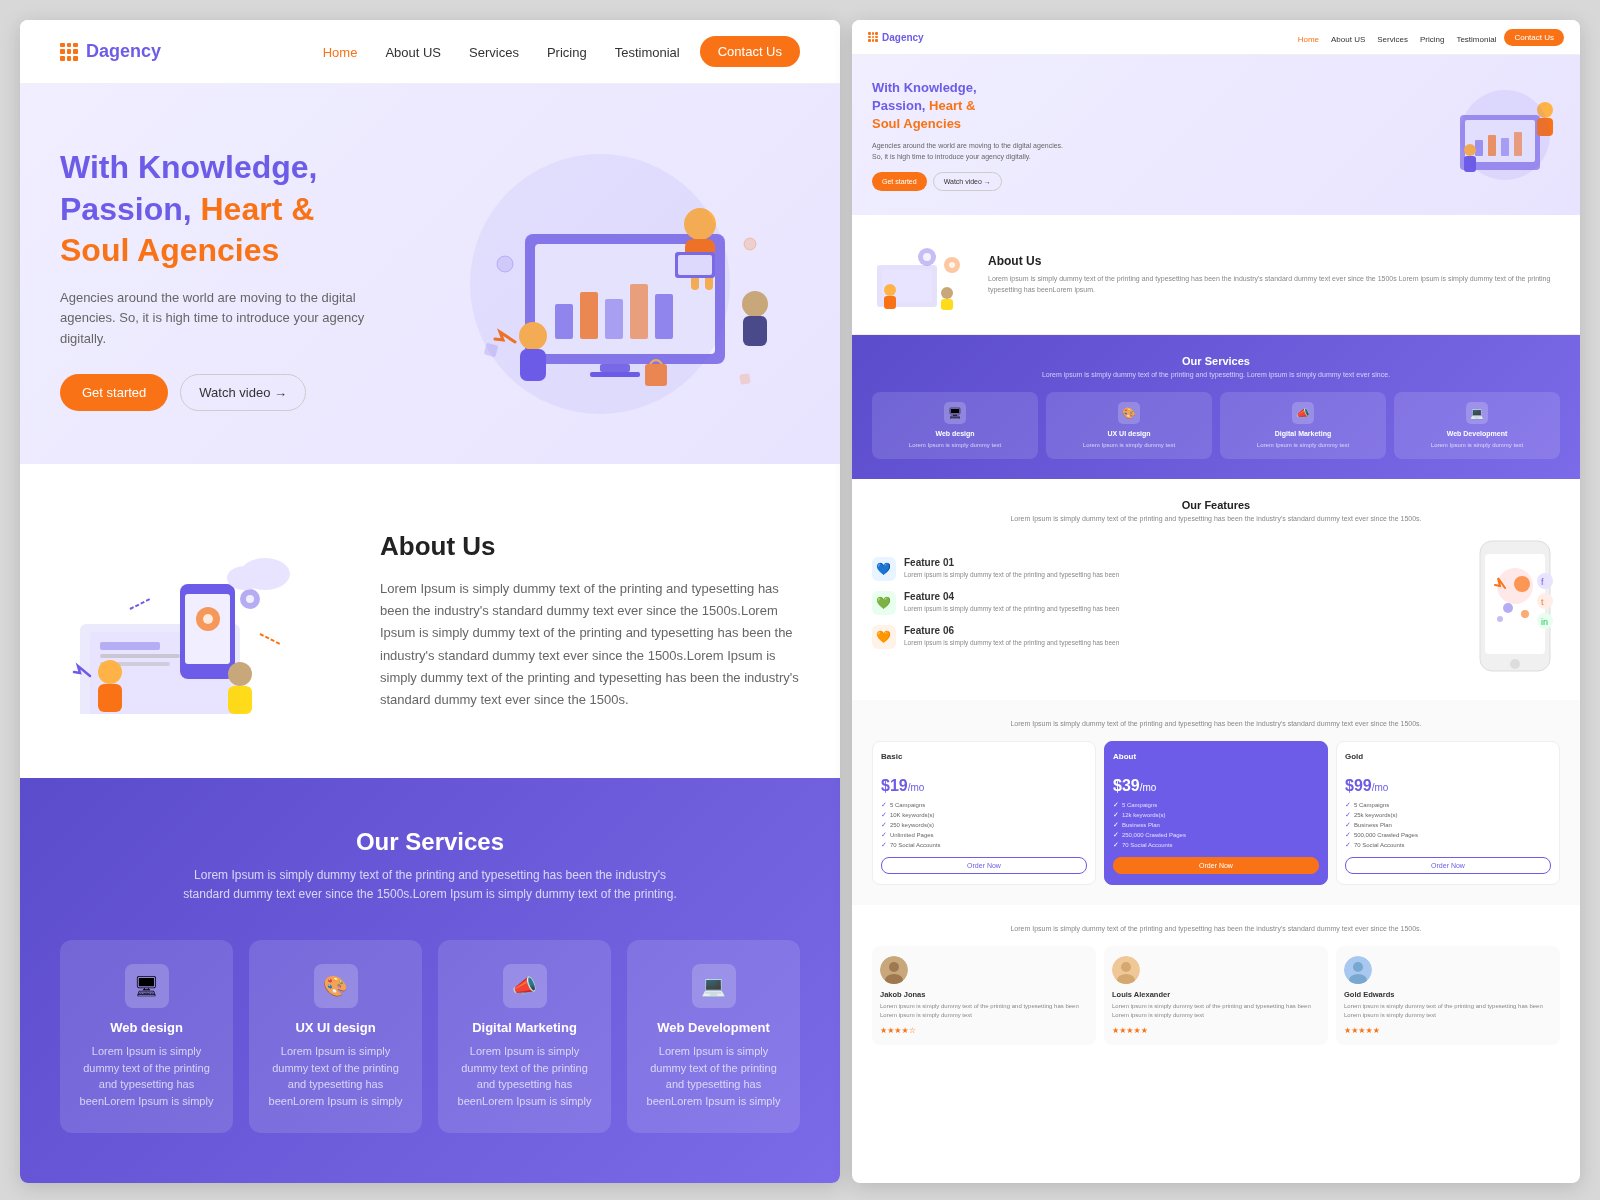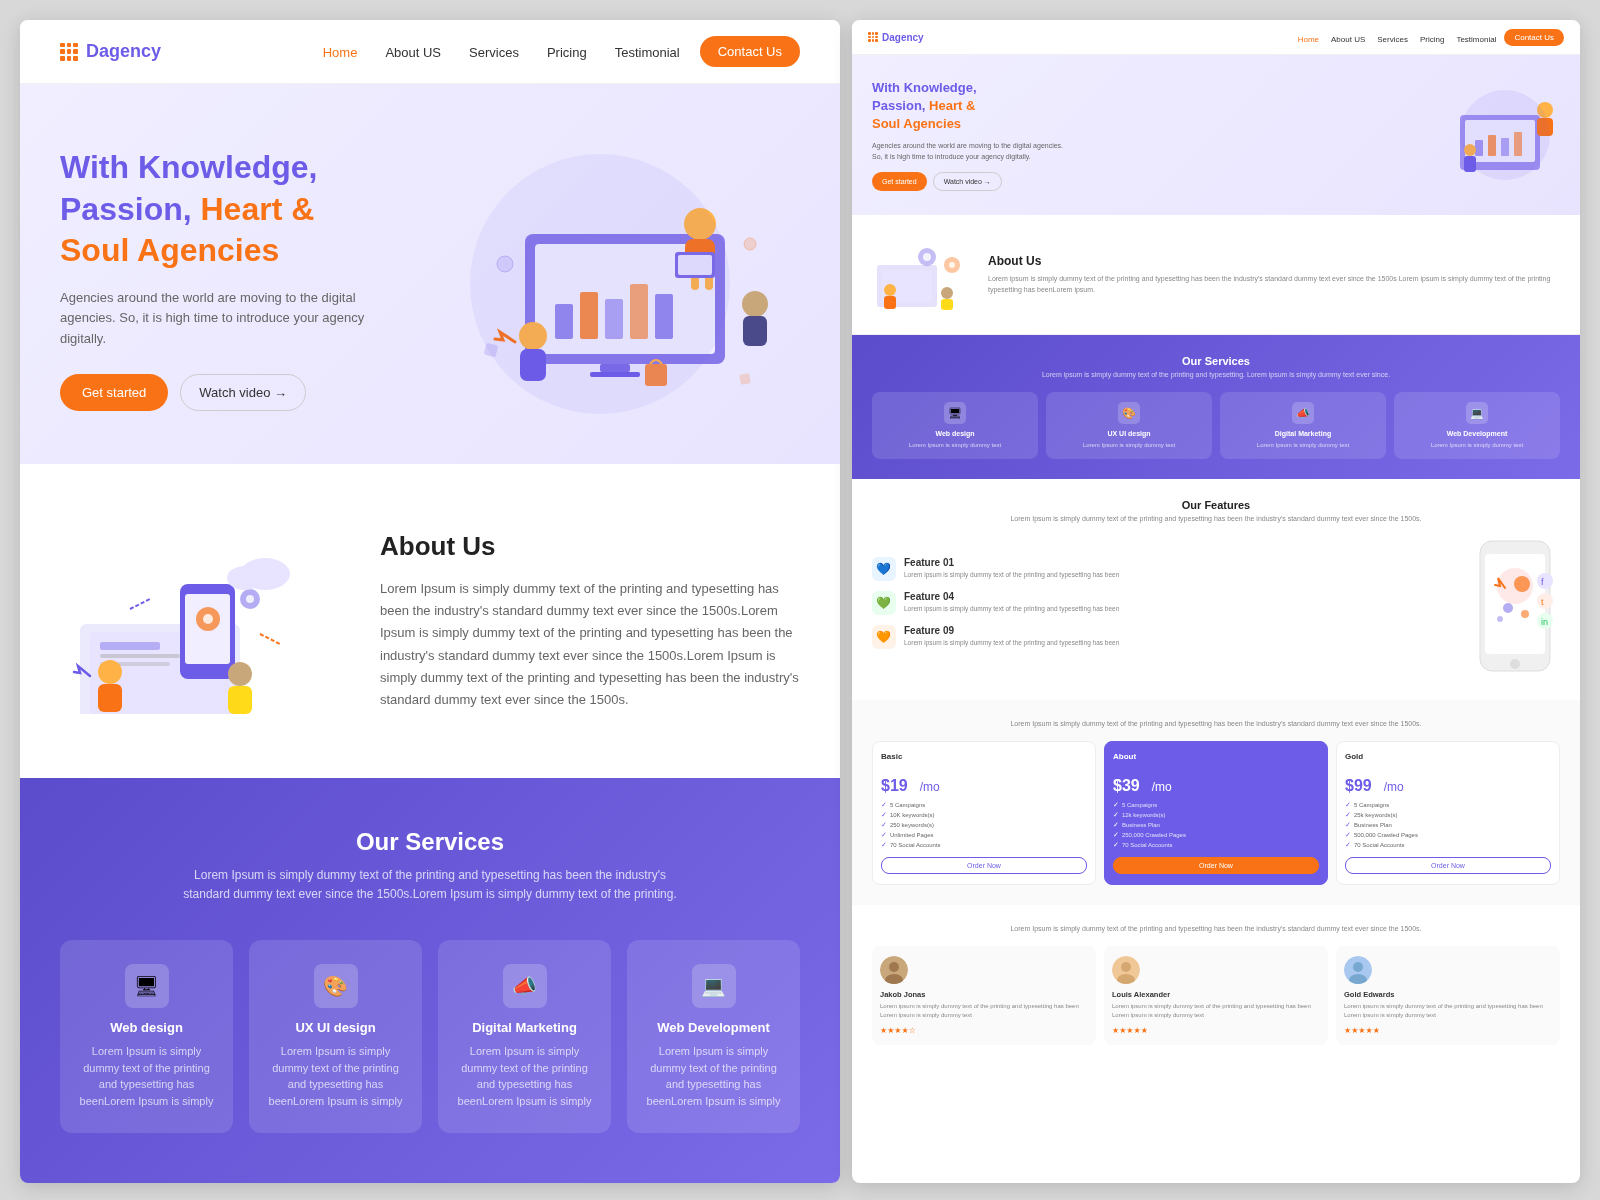--- a/index.html
+++ b/index.html
@@ -523,23 +523,22 @@
     }
     .r-price-card.featured h3 { color: #fff; }
     .r-price-amount {
       font-size: 16px;
       font-weight: 800;
       color: #6c5ce7;
       margin-bottom: 6px;
     }
     .r-price-card.featured .r-price-amount { color: #fff; }
     .r-price-amount span {
-      font-size: 12px;
+      font-size: 10px;
       font-weight: 400;
-      margin-left: 12px;
     }
     .r-price-feature {
       font-size: 6px;
       color: #666;
       margin-bottom: 2px;
       display: flex;
       align-items: center;
       gap: 3px;
     }
     .r-price-card.featured .r-price-feature { color: rgba(255,255,255,0.8); }
@@ -894,21 +893,21 @@
         <div class="r-feature-item">
           <div class="r-feature-icon" style="background:#e8fff0;">💚</div>
           <div class="r-feature-text">
             <h4>Feature 04</h4>
             <p>Lorem ipsum is simply dummy text of the printing and typesetting has been</p>
           </div>
         </div>
         <div class="r-feature-item">
           <div class="r-feature-icon" style="background:#fff3e8;">🧡</div>
           <div class="r-feature-text">
-            <h4>Feature 09</h4>
+            <h4>Feature 06</h4>
             <p>Lorem ipsum is simply dummy text of the printing and typesetting has been</p>
           </div>
         </div>
       </div>
       <div class="r-features-phone">
         <svg width="90" height="140" viewBox="0 0 90 140">
 
           <rect x="10" y="5" width="70" height="130" rx="12" fill="#f0f0f0" stroke="#ddd" stroke-width="1"></rect>
           <rect x="15" y="18" width="60" height="100" rx="4" fill="#fff"></rect>
 

